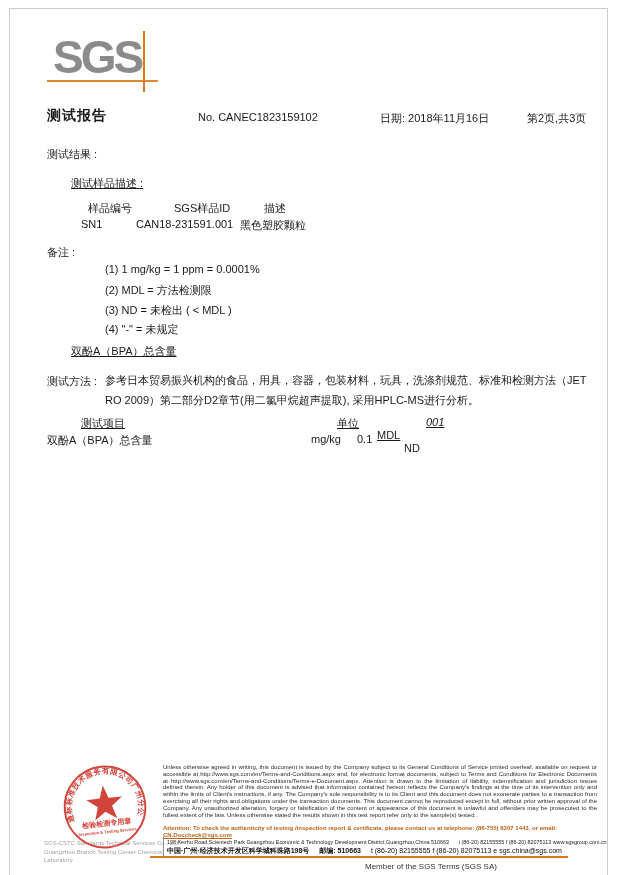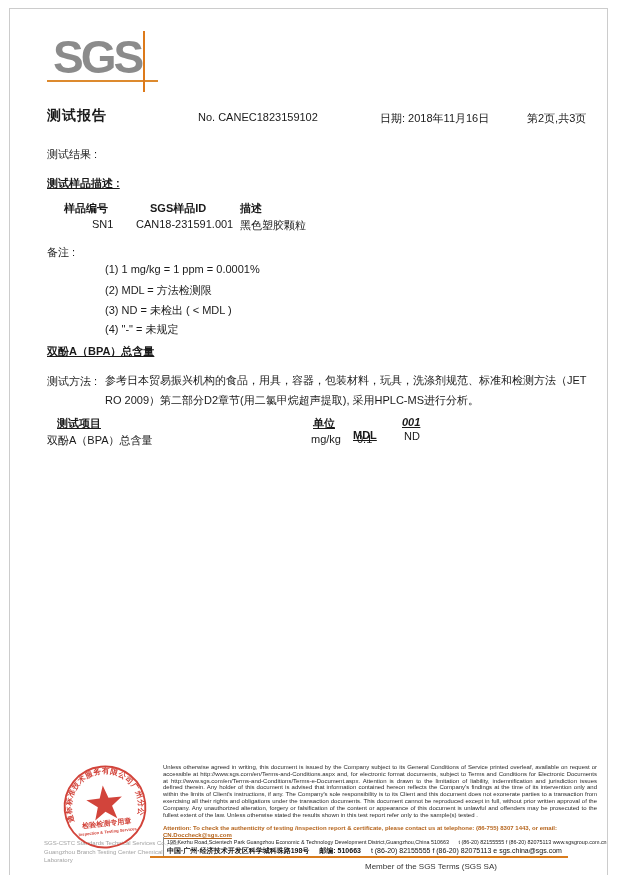--- a/index.html
+++ b/index.html
@@ -11,21 +11,21 @@
   
   .logo-text{position:absolute;left:53px;top:33px;font-size:46px;font-weight:bold;
         letter-spacing:-3px;color:#8b8b8b;line-height:48px;}
   .logo-hline{position:absolute;left:47px;top:80px;width:111px;height:2px;background:#dd8a2e;}
   .logo-vline{position:absolute;left:143px;top:31px;width:2px;height:61px;background:#dd7a1a;}
   
   .doc-title{left:47px;top:107px;font-size:14px;font-weight:bold;letter-spacing:1px;}
   .hdr{font-size:11px;}
   
   .body-txt{font-size:11px;}
-  .bold{font-weight:bold;}
+  .bold{font-weight:normal;margin-left:24px;}
   .ul{text-decoration:underline;}
   .it{font-style:italic;}
   .method-text{position:absolute;left:105px;top:371px;width:486px;font-size:11px;
         line-height:19.5px;white-space:normal;word-break:break-all;}
   
   .disclaimer{position:absolute;left:163px;top:764px;width:434px;font-size:6px;
         line-height:1.14;color:#2c2c2c;text-align:justify;white-space:normal;}
   .attention{position:absolute;left:163px;top:825px;width:434px;font-size:6px;
         line-height:1.18;color:#b5641c;font-weight:bold;white-space:normal;}
   .attention .email{text-decoration:underline;}
@@ -55,21 +55,21 @@
   <div class="abs hdr" style="left:519px;top:111px;margin-left:8px;">第2页,共3页</div>
 
   <div class="abs body-txt" style="left:47px;top:147px;">测试结果 :</div>
 
   <div class="abs body-txt bold ul" style="left:47px;top:176px;">测试样品描述 :</div>
 
   <div>
     <div class="abs body-txt bold" style="left:64px;top:201px;">样品编号</div>
     <div class="abs body-txt bold" style="left:150px;top:201px;">SGS样品ID</div>
     <div class="abs body-txt bold" style="left:240px;top:201px;">描述</div>
-    <div class="abs body-txt" style="left:92px;top:218px;">SN1</div>
+    <div class="abs body-txt" style="left:81px;top:218px;">SN1</div>
     <div class="abs body-txt" style="left:136px;top:218px;">CAN18-231591.001</div>
     <div class="abs body-txt" style="left:240px;top:218px;">黑色塑胶颗粒</div>
   </div>
 
   <div class="abs body-txt" style="left:47px;top:245px;">备注 :</div>
   <div class="abs body-txt" style="left:105px;top:263px;">(1) 1 mg/kg = 1 ppm = 0.0001%</div>
   <div class="abs body-txt" style="left:105px;top:283px;">(2) MDL = 方法检测限</div>
   <div class="abs body-txt" style="left:105px;top:303px;">(3) ND = 未检出 ( &lt; MDL )</div>
   <div class="abs body-txt" style="left:105px;top:322px;">(4) "-" = 未规定</div>
 
@@ -78,21 +78,21 @@
   <div class="method-text">参考日本贸易振兴机构的食品，用具，容器，包装材料，玩具，洗涤剂规范、标准和检测方法（JETRO 2009）第二部分D2章节(用二氯甲烷超声提取), 采用HPLC-MS进行分析。</div>
 
   <div>
     <div class="abs body-txt bold ul" style="left:57px;top:416px;">测试项目</div>
     <div class="abs body-txt bold ul" style="left:313px;top:416px;">单位</div>
     <div class="abs body-txt bold ul" style="left:353px;top:429px;">MDL</div>
     <div class="abs body-txt bold ul it" style="left:402px;top:416px;">001</div>
     <div class="abs body-txt" style="left:47px;top:433px;">双酚A（BPA）总含量</div>
     <div class="abs body-txt" style="left:311px;top:433px;">mg/kg</div>
     <div class="abs body-txt" style="left:357px;top:433px;">0.1</div>
-    <div class="abs body-txt" style="left:404px;top:430px;text-align:right;">ND</div>
+    <div class="abs body-txt" style="left:404px;top:442px;text-align:right;">ND</div>
   </div>
 
   <div class="company-gray">
     <div>SGS-CSTC Standards Technical Services Co., Ltd.</div>
     <div>Guangzhou Branch Testing Center Chemical Laboratory</div>
   </div>
 
   <svg class="stamp" viewBox="0 0 100 100">
     <g transform="rotate(-6 50 50)" fill="none" stroke="none">
       <circle cx="50" cy="50" r="43" stroke="#cf352b" stroke-width="2" fill="none"></circle>

